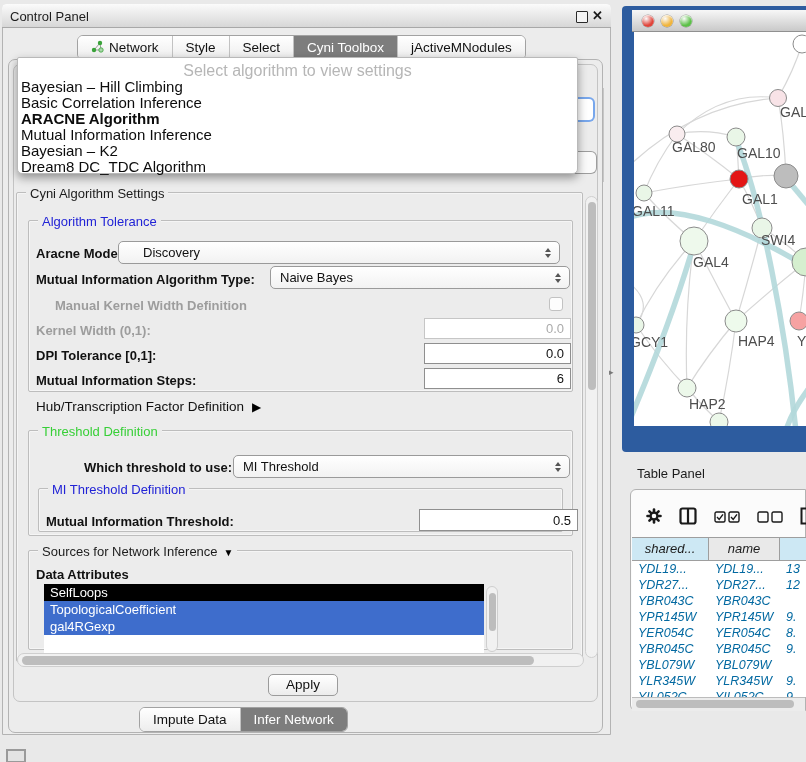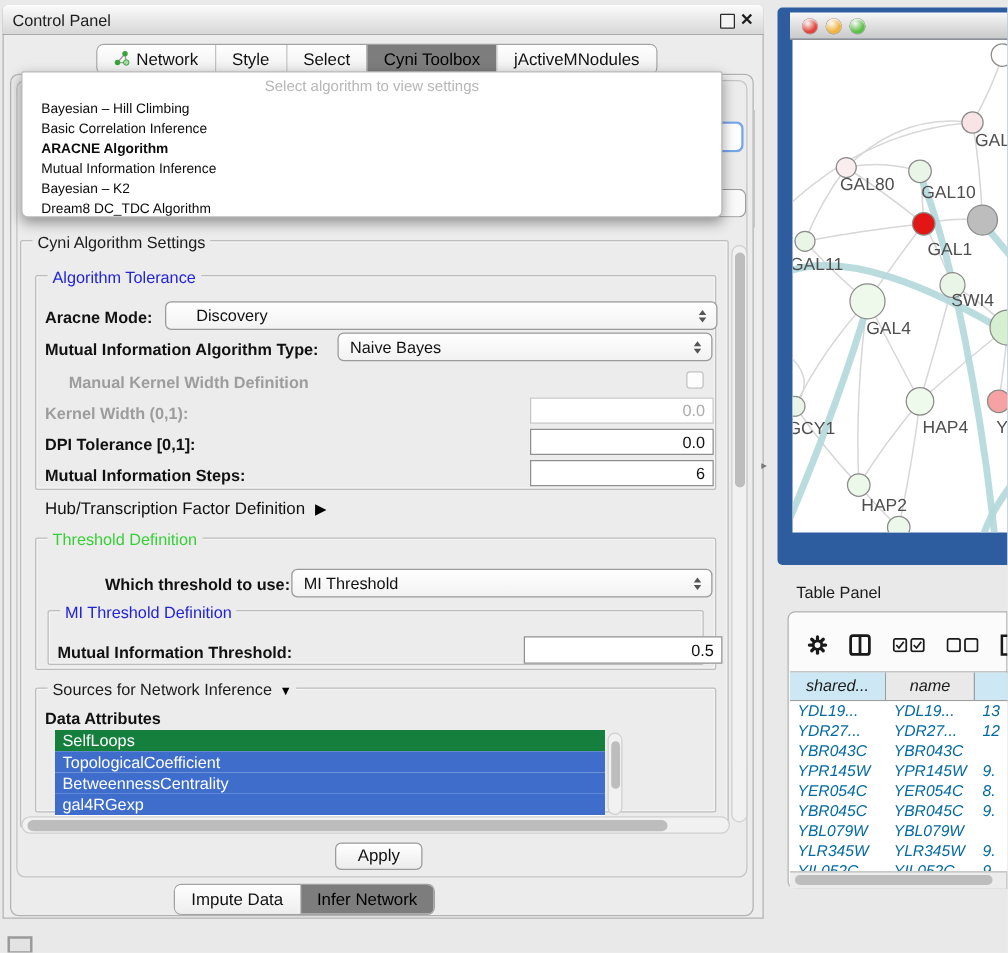--- a/index.html
+++ b/index.html
@@ -8,28 +8,28 @@
   
   .cp-window{left:2px;top:4px;width:609px;height:731px;background:#ececec;border:1px solid #b3b3b3;border-radius:4px 4px 0 0;box-sizing:border-box;}
   .cp-titlebar{left:2px;top:4px;width:609px;height:24px;background:linear-gradient(#fbfbfb,#d7d7d7);border-bottom:1px solid #a8a8a8;box-sizing:border-box;border-radius:4px 4px 0 0;}
   .cp-title{left:10px;top:9px;font-size:13px;color:#1c1c1c;}
   .float-ic{left:576px;top:11px;width:10px;height:10px;border:1.6px solid #2a2a2a;background:#f4f4f4;border-radius:1px;}
   .close-ic{left:592px;top:8px;font-size:13px;font-weight:bold;color:#1b1b1b;}
   
   .tabbar{display:flex;height:23px;border:1px solid #a2a2a2;border-radius:6px;overflow:hidden;background:#fff;}
   .tab{display:flex;align-items:center;gap:5px;padding:0 13px;font-size:13.5px;color:#111;background:linear-gradient(#ffffff,#ededed);border-left:1px solid #c2c2c2;cursor:default;white-space:nowrap;}
   .tab:first-child{border-left:none;}
-  .tab.sel{background:#7d7d7d;color:#000000;text-align:right;}
+  .tab.sel{background:#7d7d7d;color:#ffffff;text-align:right;}
   
   .frame-outer{left:8px;top:59px;width:595px;height:674px;border:1px solid #b3b3b3;border-radius:7px;box-sizing:border-box;}
   .frame-inner{left:13px;top:64px;width:585px;height:638px;border:1px solid #c4c4c4;border-radius:7px;box-sizing:border-box;}
   
   .popup{left:17px;top:57px;width:561px;height:117px;background:#ffffff;border:1px solid #b9b9b9;border-radius:2px 2px 5px 5px;box-shadow:0 4px 10px rgba(0,0,0,.38);z-index:50;box-sizing:border-box;}
-  .popup-hint{left:0;right:0;top:4px;text-align:center;color:#b6b6b6;font-size:12px;}
-  .popup-item{left:15px;height:16px;font-size:11px;color:#0c0c0c;line-height:16px;white-space:nowrap;}
+  .popup-hint{left:0;right:0;top:4px;text-align:center;color:#b6b6b6;font-size:16px;}
+  .popup-item{left:3px;height:16px;font-size:15px;color:#0c0c0c;line-height:16px;white-space:nowrap;}
   .popup-item.sel{font-weight:bold;}
   
   .frag-combo{left:576px;top:97px;width:19px;height:25px;background:#fff;border:2px solid #78a7ec;border-left:none;border-radius:0 6px 6px 0;box-sizing:border-box;z-index:5;}
   .frag-btn{left:570px;top:151px;width:27px;height:23px;background:#fafafa;border:1px solid #9d9d9d;border-left:none;border-radius:0 6px 6px 0;box-sizing:border-box;z-index:5;}
   .frag-line{width:1px;background:#c7c7c7;z-index:4;}
   
   .groupbox{border:1px solid #bdbdbd;border-radius:2px;box-sizing:border-box;box-shadow:inset 0 0 0 1px #f5f5f5;}
   .gtitle{position:absolute;font-size:13px;background:#ececec;padding:0 4px;white-space:nowrap;}
   .t-black{color:#1c1c1c;}
   .t-blue{color:#2123d6;}
@@ -124,21 +124,21 @@
   <div class="sb-thumb" style="position:absolute;left:1.5px;top:5px;width:8px;height:188px;"></div>
 </div>
 
 <div class="abs groupbox" style="left:16px;top:192px;width:567px;height:470px;background:#ececec;"></div>
 <span class="gtitle t-black abs" style="left:26px;top:186px;">Cyni Algorithm Settings</span>
 
 <div class="abs groupbox" style="left:28px;top:220px;width:545px;height:172px;"></div>
 <span class="gtitle t-blue abs" style="left:38px;top:214px;">Algorithm Tolerance</span>
 
 <span class="abs lbl" style="left:36px;top:246px;">Aracne Mode:</span>
-<div class="abs combo" style="left:132px;top:241px;width:442px;padding-left:24px;">
+<div class="abs combo" style="left:118px;top:241px;width:442px;padding-left:24px;">
   <span class="cval">Discovery</span>
   <span class="stepper">
       <i class="up"></i>
       <i class="dn"></i>
     </span>
 </div>
 
 <span class="abs lbl" style="left:36px;top:272px;">Mutual Information Algorithm Type:</span>
 <div class="abs combo" style="left:270px;top:266px;width:300px;">
   <span class="cval">Naive Bayes</span>
@@ -181,23 +181,22 @@
 <span class="abs lbl" style="left:46px;top:514px;">Mutual Information Threshold:</span>
 <input class="abs tinput" readonly="" style="left: 419px; top: 509px; width: 159px; height: 22px;" value="0.5">
 
 <div class="abs groupbox" style="left:28px;top:550px;width:545px;height:100px;"></div>
 <span class="gtitle t-black abs" style="left:38px;top:544px;">
   <span>Sources for Network Inference</span><span class="arrow-down">▼</span>
 </span>
 <span class="abs lbl" style="left:36px;top:567px;">Data Attributes</span>
 
 <div class="abs attr-list" id="attrList">
-    <div class="attr-item" style="background: #15803d;">SelfLoops</div>
+    <div class="attr-item" style="background: #000000;">SelfLoops</div>
     <div class="attr-item" style="background: rgb(62, 109, 204);">TopologicalCoefficient</div>
-    <div class="attr-item" style="background: rgb(62, 109, 204);">BetweennessCentrality</div>
     <div class="attr-item" style="background: rgb(62, 109, 204);">gal4RGexp</div>
   </div>
 <div class="abs sb-v" style="left:486px;top:586px;width:12px;height:66px;">
   <div class="sb-thumb" style="position:absolute;left:1.5px;top:6px;width:7px;height:38px;"></div>
 </div>
 <div class="abs sb-v" style="left:17px;top:653px;width:567px;height:14px;">
   <div class="sb-thumb" style="position:absolute;left:4px;top:2px;width:512px;height:9px;"></div>
 </div>
 
 <div class="abs btn" style="left:268px;top:674px;width:70px;">Apply</div>

